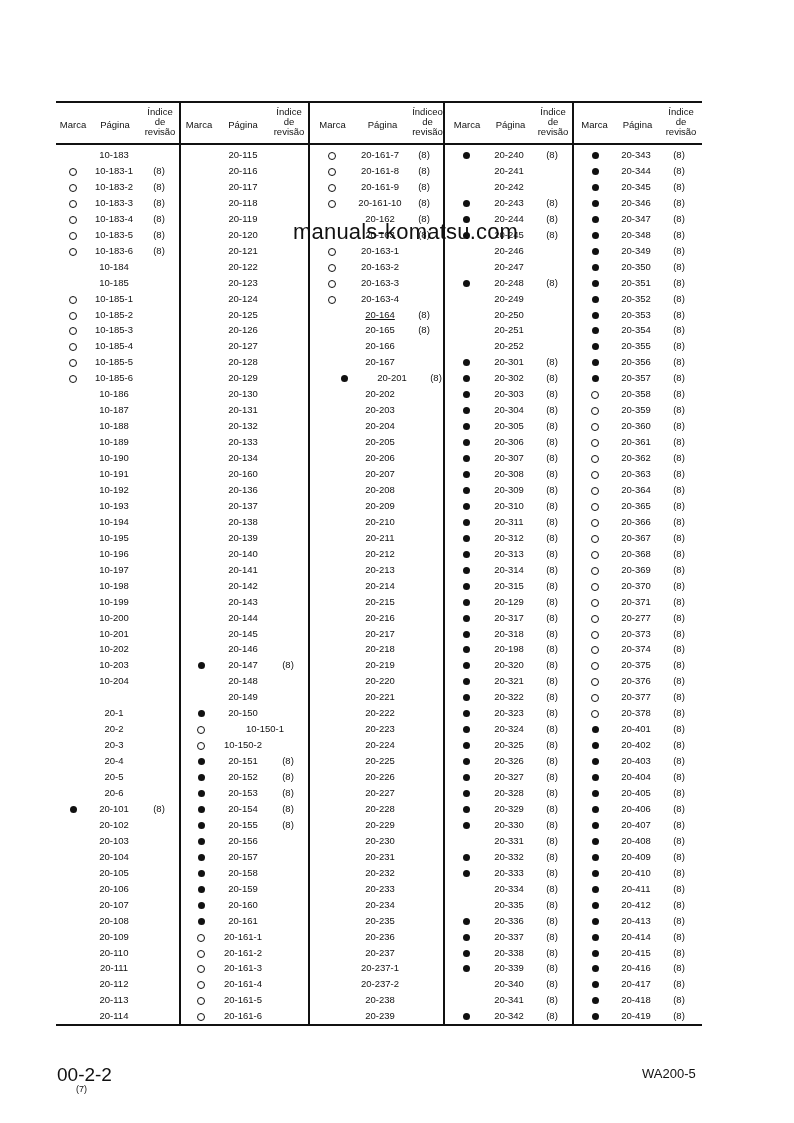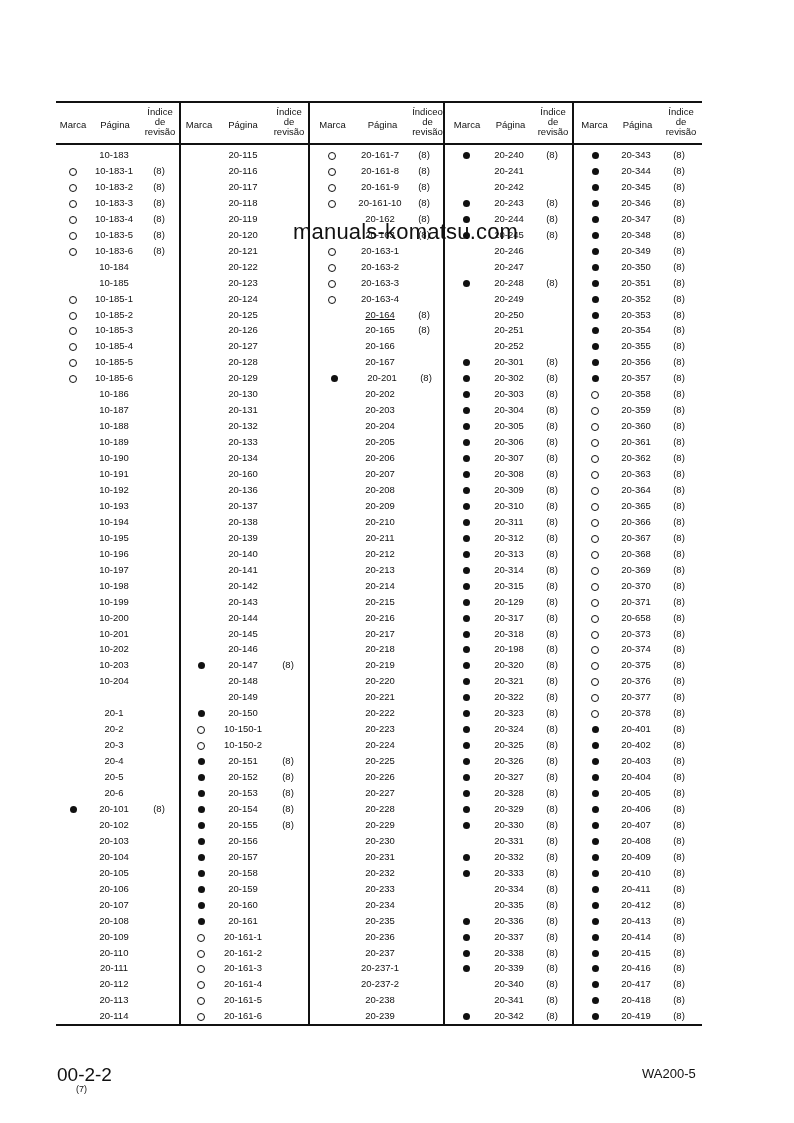--- a/index.html
+++ b/index.html
@@ -502,21 +502,21 @@
           <span style="left: 32px; width: 60px;">20-149</span>
           <span style="left: 95px; width: 24px;"></span>
         </div>
         <div class="row" style="top: 560.25px; left: 0px; width: 129px;">
           <span style="left: 14px; width: 12px;"><i class="mark-filled"></i></span>
           <span style="left: 32px; width: 60px;">20-150</span>
           <span style="left: 95px; width: 24px;"></span>
         </div>
         <div class="row" style="top: 576.2px; left: 0px; width: 129px;">
           <span style="left: 14px; width: 12px;"><i class="mark-open"></i></span>
-          <span style="left: 32px; width: 60px;">10-150-1</span>
+          <span style="left: 43px; width: 60px; text-align: right;">10-150-1</span>
           <span style="left: 95px; width: 24px;"></span>
         </div>
         <div class="row" style="top: 592.15px; left: 0px; width: 129px;">
           <span style="left: 14px; width: 12px;"><i class="mark-open"></i></span>
           <span style="left: 32px; width: 60px;">10-150-2</span>
           <span style="left: 95px; width: 24px;"></span>
         </div>
         <div class="row" style="top: 608.1px; left: 0px; width: 129px;">
           <span style="left: 14px; width: 12px;"><i class="mark-filled"></i></span>
           <span style="left: 32px; width: 60px;">20-151</span>
@@ -678,21 +678,21 @@
         <div class="row" style="top: 193.4px; left: 0px; width: 135px;">
           <span style="left: 16px; width: 12px;"></span>
           <span style="left: 40px; width: 60px;">20-166</span>
           <span style="left: 102px; width: 24px;"></span>
         </div>
         <div class="row" style="top: 209.35px; left: 0px; width: 135px;">
           <span style="left: 16px; width: 12px;"></span>
           <span style="left: 40px; width: 60px;">20-167</span>
           <span style="left: 102px; width: 24px;"></span>
         </div>
-        <div class="row" style="top: 225.3px; left: 2px; width: 135px;">
+        <div class="row" style="top: 225.3px; left: 12px; width: 135px;">
           <span style="left: 16px; width: 12px;"><i class="mark-filled"></i></span>
           <span style="left: 40px; width: 60px;">20-201</span>
           <span style="left: 102px; width: 24px;">(8)</span>
         </div>
         <div class="row" style="top: 241.25px; left: 0px; width: 135px;">
           <span style="left: 16px; width: 12px;"></span>
           <span style="left: 40px; width: 60px;">20-202</span>
           <span style="left: 102px; width: 24px;"></span>
         </div>
         <div class="row" style="top: 257.2px; left: 0px; width: 135px;">
@@ -1331,21 +1331,21 @@
           <span style="left: 32px; width: 60px;">20-370</span>
           <span style="left: 93px; width: 24px;">(8)</span>
         </div>
         <div class="row" style="top: 448.6px; left: 0px; width: 128px;">
           <span style="left: 15px; width: 12px;"><i class="mark-open"></i></span>
           <span style="left: 32px; width: 60px;">20-371</span>
           <span style="left: 93px; width: 24px;">(8)</span>
         </div>
         <div class="row" style="top: 464.55px; left: 0px; width: 128px;">
           <span style="left: 15px; width: 12px;"><i class="mark-open"></i></span>
-          <span style="left: 32px; width: 60px;">20-658</span>
+          <span style="left: 32px; width: 60px;">20-277</span>
           <span style="left: 93px; width: 24px;">(8)</span>
         </div>
         <div class="row" style="top: 480.5px; left: 0px; width: 128px;">
           <span style="left: 15px; width: 12px;"><i class="mark-open"></i></span>
           <span style="left: 32px; width: 60px;">20-373</span>
           <span style="left: 93px; width: 24px;">(8)</span>
         </div>
         <div class="row" style="top: 496.45px; left: 0px; width: 128px;">
           <span style="left: 15px; width: 12px;"><i class="mark-open"></i></span>
           <span style="left: 32px; width: 60px;">20-374</span>

